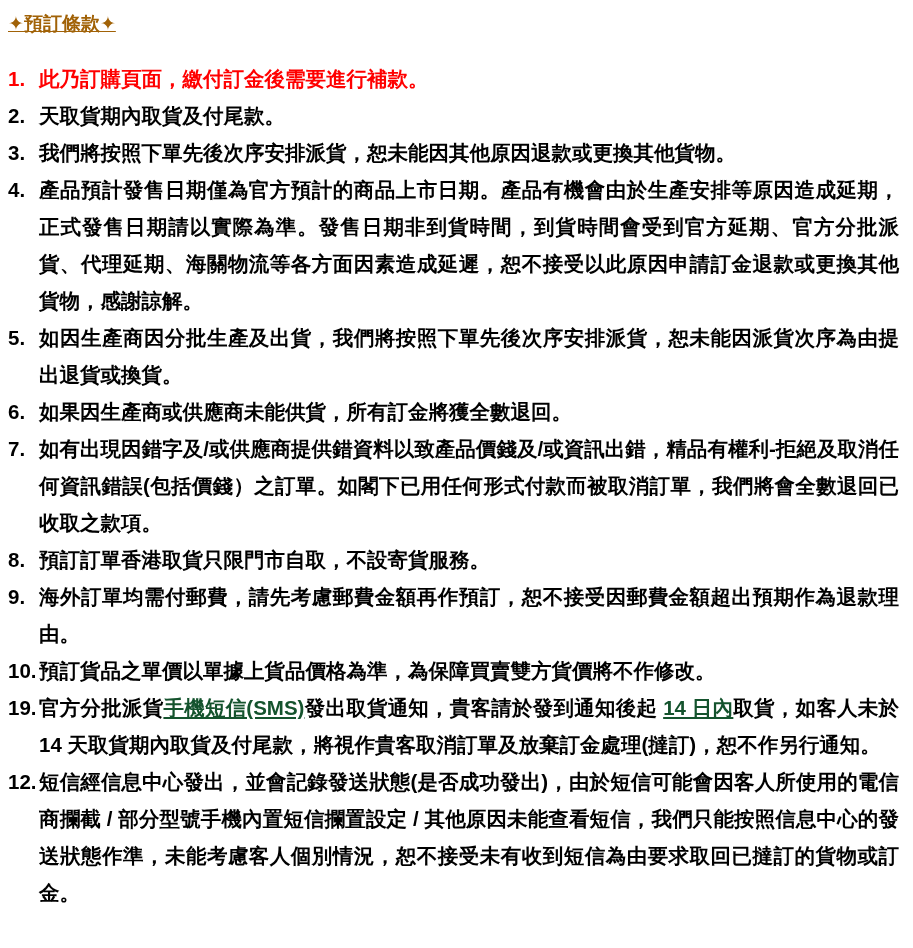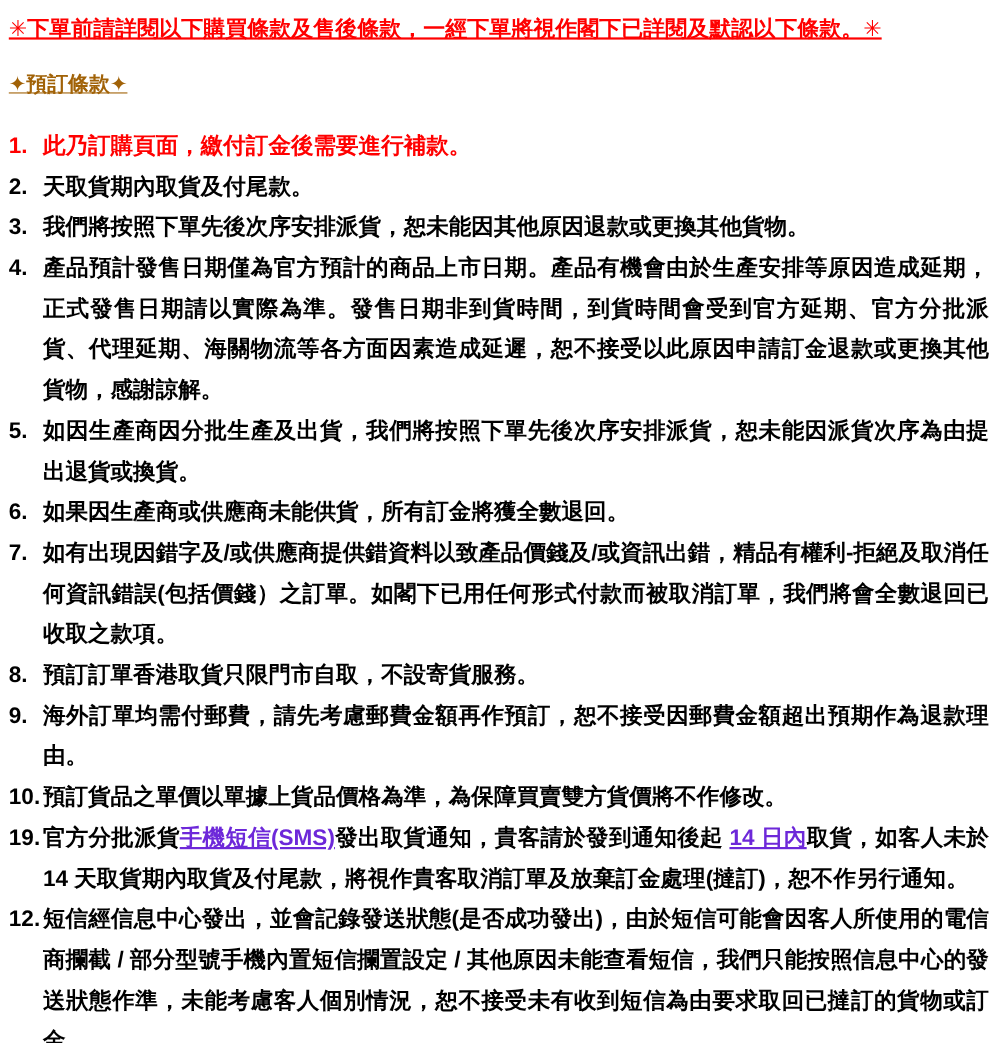--- a/index.html
+++ b/index.html
@@ -46,29 +46,28 @@
   .term .num {
     flex: 0 0 31px;
     white-space: nowrap;
   }
   .term .text {
     flex: 1 1 auto;
     text-align: justify;
   }
   .red { color: #ff0000; }
   .red-underline {
-    color: #6d28d9;
+    color: #14532d;
     text-decoration: underline;
   }
 </style>
 </head>
 <body>
 
 <div class="page">
-  <div class="header-notice">✳下單前請詳閱以下購買條款及售後條款，一經下單將視作閣下已詳閱及默認以下條款。✳</div>
 
   <div class="section-title">✦預訂條款✦</div>
 
   <div class="terms-list" id="terms-list">
       <div class="term red">
         <span class="num">1.</span>
         <span class="text"><span>此乃訂購頁面，繳付訂金後需要進行補款。</span></span>
       </div>
       <div class="term">
         <span class="num">2.</span>

